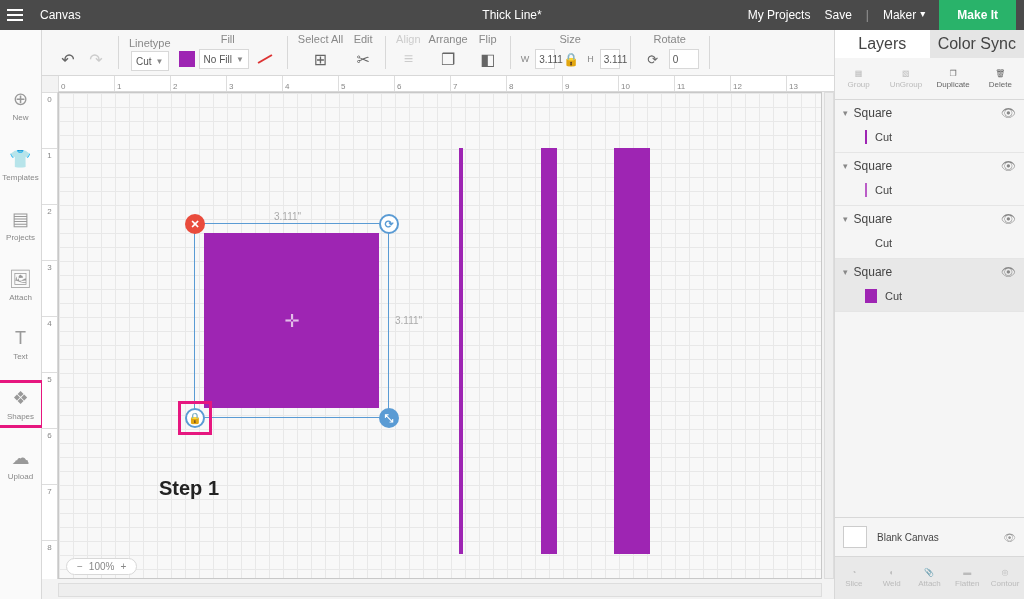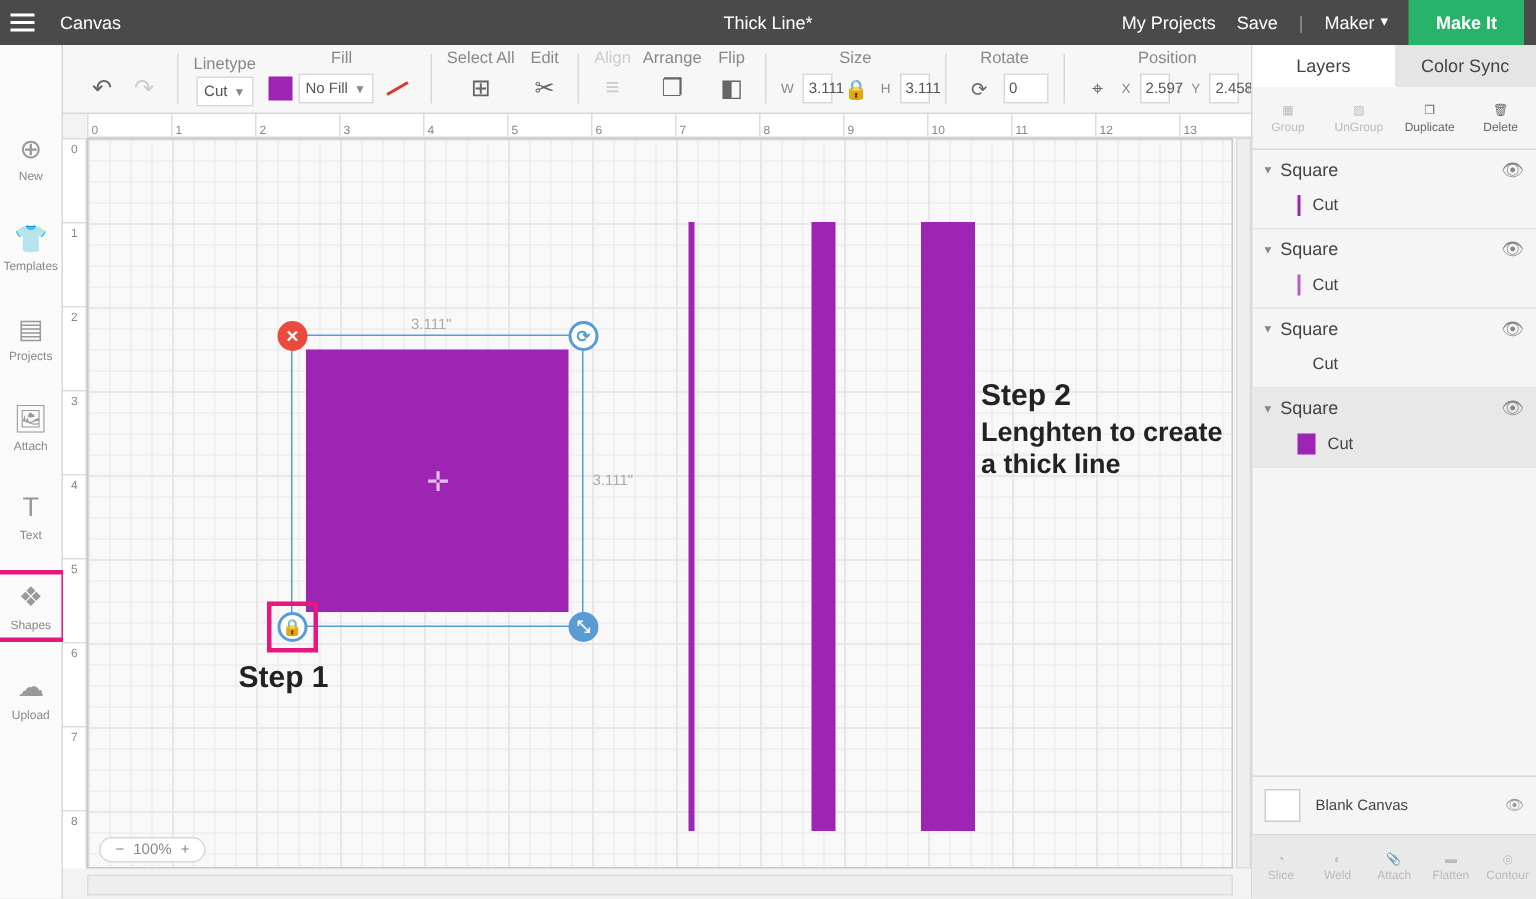--- a/index.html
+++ b/index.html
@@ -45,21 +45,21 @@
 
   
   .sidebar { position: absolute; top: 30px; left: 0; width: 42px; bottom: 0; background: #fafafa; border-right: 1px solid var(--border); display: flex; flex-direction: column; align-items: center; padding-top: 54px; gap: 18px; font-size: 8px; color: var(--muted); }
   .side-item { display: flex; flex-direction: column; align-items: center; gap: 3px; cursor: pointer; width: 100%; padding: 4px 0; }
   .side-item .ic { font-size: 18px; color: #999; }
   .side-item.highlight { outline: 3px solid var(--magenta); }
 
   
   .rightpanel { position: absolute; top: 30px; right: 0; width: 190px; bottom: 0; background: #f5f5f5; border-left: 1px solid var(--border); display: flex; flex-direction: column; font-size: 11px; color: var(--text); }
   .rp-tabs { display: flex; height: 28px; }
-  .rp-tab { flex: 1; display: flex; align-items: center; justify-content: center; background: #e5e5e5; cursor: pointer; font-size: 12px; }
+  .rp-tab { flex: 1; display: flex; align-items: center; justify-content: center; background: #e5e5e5; cursor: pointer; font-size: 16px; }
   .rp-tab.active { background: #fff; }
   .rp-actions { display: flex; height: 42px; border-bottom: 1px solid var(--border); }
   .rp-act { flex: 1; display: flex; flex-direction: column; align-items: center; justify-content: center; gap: 2px; font-size: 8px; color: #bbb; cursor: pointer; }
   .rp-act.enabled { color: #666; }
   .layer { border-bottom: 1px solid #e5e5e5; }
   .layer-head { display: flex; align-items: center; padding: 6px 8px; gap: 6px; font-size: 12px; cursor: pointer; }
   .layer-head .tri { font-size: 9px; color: #888; }
   .layer-head .eye { margin-left: auto; font-size: 12px; color: #888; }
   .layer-sub { display: flex; align-items: center; padding: 4px 8px 8px 30px; gap: 8px; font-size: 11px; }
   .layer.selected { background: #e8e8e8; }
@@ -198,32 +198,20 @@
 
   <div class="tool-group">
     <span class="lbl">Rotate</span>
     <div class="row">
       <span class="tool-icon" style="font-size:13px">⟳</span>
       <span class="num-input" style="width:30px">0</span>
     </div>
   </div>
   <div class="tool-sep"></div>
 
-  <div class="tool-group">
-    <span class="lbl">Position</span>
-    <div class="row">
-      <span class="tool-icon" style="font-size:13px">⌖</span>
-      <span class="tiny">X</span>
-        <span class="num-input">2.597</span>
-      <span class="tiny">↕</span>
-      <span class="tiny">Y</span>
-        <span class="num-input">2.458</span>
-      <span class="tiny">↕</span>
-    </div>
-  </div>
 </div>
 
 <div class="sidebar">
   <div class="side-item">
       <span class="ic">⊕</span>
       <span>New</span>
     </div>
   <div class="side-item">
       <span class="ic">👕</span>
       <span>Templates</span>
@@ -391,26 +379,22 @@
     <div class="handle outline" style="left:126px; top:315px;">🔒</div>
     <div class="handle blue" style="left:320px; top:315px;">⤡</div>
     <div class="lock-highlight" style="left:119px; top:308px; width:34px; height:34px;"></div>
     <div class="dim-label" style="left:215px; top:118px;">3.111"</div>
     <div class="dim-label" style="left:336px; top:222px;">3.111"</div>
 
     <div class="obj square" style="left:400px; top:55px; width:4px;  height:406px;"></div>
     <div class="obj square" style="left:482px; top:55px; width:16px; height:406px;"></div>
     <div class="obj square" style="left:555px; top:55px; width:36px; height:406px;"></div>
 
-    <div class="annot" style="left:100px; top:348px;">
+    <div class="annot" style="left:100px; top:384px;">
       <h3>Step 1</h3>
-    </div>
-    <div class="annot" style="left:595px; top:160px;">
-      <h3>Step 2</h3>
-      <p id="step2body">Lenghten to create<br>a thick line</p>
     </div>
   </div>
 
   <div class="scroll-h"></div>
   <div class="scroll-v"></div>
 
   <div class="zoom">
     <span>−</span>
     <span>100%</span>
     <span>+</span>

